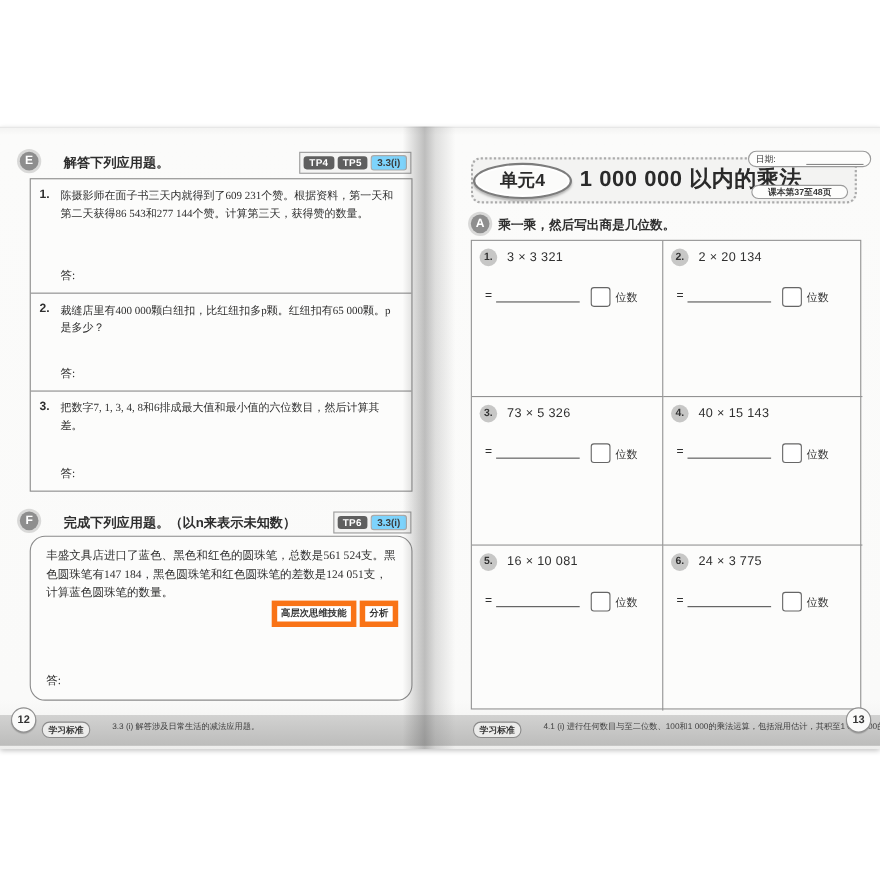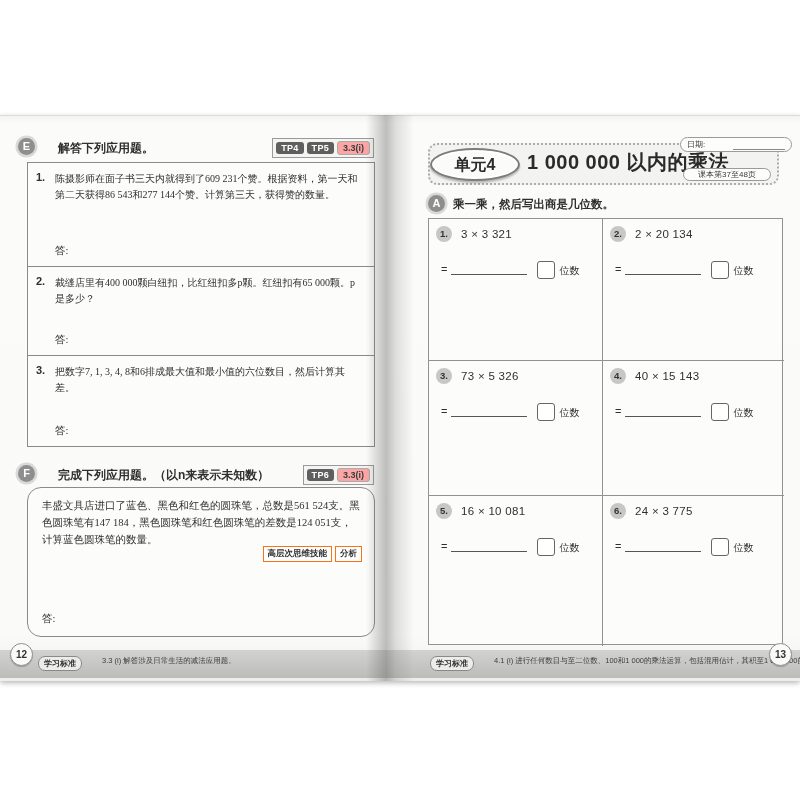--- a/index.html
+++ b/index.html
@@ -16,55 +16,55 @@
   
   .sec-head{position:absolute;height:20px;}
   .sec-badge{position:absolute;width:17px;height:17px;border-radius:50%;background:#8e8e8e;
              color:#fff;font-size:11px;font-weight:bold;text-align:center;line-height:17px;
              box-shadow:0 0 0 2.5px #d9d9d8;}
   .sec-title{position:absolute;left:42px;top:2px;font-size:12px;font-weight:bold;color:#2e2e2e;white-space:nowrap;}
   .tagbar{position:absolute;top:0;display:flex;align-items:center;gap:3px;
           border:1px solid #9a9a9a;border-radius:0;background:#f4f4f3;padding:2px 3px;}
   .tag-dark{background:#5f5f5f;color:#fff;font-size:9px;font-weight:bold;
             padding:1px 5px;border-radius:3px;letter-spacing:.3px;}
-  .tag-code{background:#fca5a5;color:#3c3c3c;font-size:9px;font-weight:bold;
+  .tag-code{background:#7dd3fc;color:#3c3c3c;font-size:9px;font-weight:bold;
             padding:1px 5px;border-radius:3px;border:1px solid #aaa;}
 
   
   .qbox{position:absolute;left:11px;top:47px;width:346px;height:283px;
         border:1.2px solid #8a8a8a;background:#fcfcfb;}
   .qrow{position:relative;border-bottom:1px solid #8a8a8a;}
   .qrow:last-child{border-bottom:none;}
   .qnum{position:absolute;left:8px;top:8px;font-size:11px;font-weight:bold;color:#2f2f2f;}
   .qtext{position:absolute;left:27px;right:10px;top:8px;font-size:10px;line-height:1.55;
          color:#2f2f2f;font-family:"Liberation Serif",serif;}
   .ans{position:absolute;left:27px;bottom:8px;font-size:10.5px;color:#2f2f2f;
        font-family:"Liberation Serif",serif;}
 
   .fbox{position:absolute;left:11px;top:372px;width:346px;height:148px;
         border:1.3px solid #8a8a8a;border-radius:14px;background:#fcfcfb;}
   .ftext{position:absolute;left:14px;right:12px;top:10px;font-size:10.5px;line-height:1.6;
          color:#2f2f2f;font-family:"Liberation Serif",serif;}
   .skilltags{position:absolute;right:12px;top:58px;display:flex;gap:3px;}
-  .skilltag{border:1px solid #f97316;background:#fff;color:#333;font-size:8.5px;
+  .skilltag{border:5px solid #f97316;background:#fff;color:#333;font-size:8.5px;
             font-weight:bold;padding:1px 4px;}
 
   
   .unit-dotted{position:absolute;left:3px;top:28px;width:347px;height:38px;
                border:2px dotted #ababab;border-radius:9px;background:#f3f3f2;}
   .unit-oval{position:absolute;left:5px;top:33px;width:86px;height:29px;border:2.2px solid #7c7c7c;
              border-radius:50%;background:#fbfbfa;box-shadow:0 2px 2px rgba(0,0,0,.25), inset 0 0 0 2px #fff;
              text-align:center;line-height:29px;font-size:16px;font-weight:bold;color:#2c2c2c;}
   .unit-title{position:absolute;left:102px;top:34px;font-size:20px;font-weight:bold;
               color:#2a2a2a;letter-spacing:.5px;white-space:nowrap;}
   .pill{position:absolute;border:1.2px solid #9a9a9a;border-radius:8px;background:#fdfdfc;
         display:flex;align-items:center;font-size:8px;color:#3a3a3a;padding:0 6px;box-sizing:border-box;gap:25px;}
   .pill-date{left:255px;top:22px;width:112px;height:15px;}
   .date-line{flex:1;border-bottom:1px solid #888;height:9px;margin-left:3px;}
-  .pill-book{left:258px;top:53px;width:88px;height:13px;justify-content:center;font-weight:normal;}
+  .pill-book{left:258px;top:53px;width:88px;height:13px;justify-content:center;font-weight:bold;}
 
   
   .exgrid{position:absolute;left:3px;top:103px;width:355px;height:427px;
           display:grid;grid-template-columns:174px 181px;grid-template-rows:142px 135px 150px;
           border:1.2px solid #929292;background:#fcfcfb;box-sizing:border-box;}
   .excell{position:relative;border-right:1px solid #929292;border-bottom:1px solid #929292;}
   .excell.last-col{border-right:none;}
   .excell.last-row{border-bottom:none;}
   .exnum{position:absolute;left:7px;top:7px;width:16px;height:16px;border-radius:50%;
          background:#c7c7c6;color:#333;font-size:9.5px;font-weight:bold;text-align:center;line-height:16px;}

